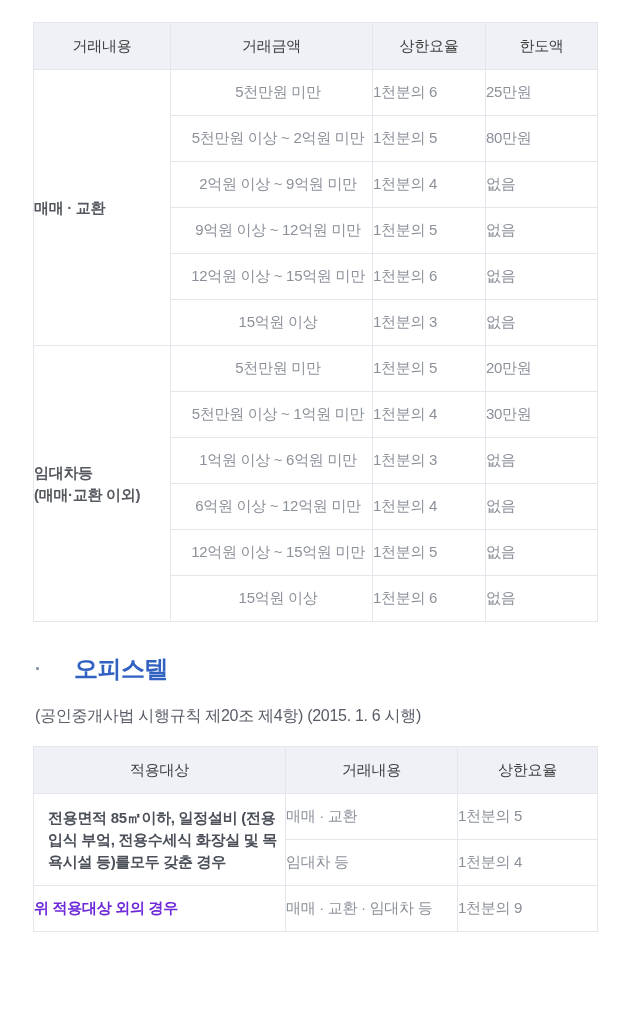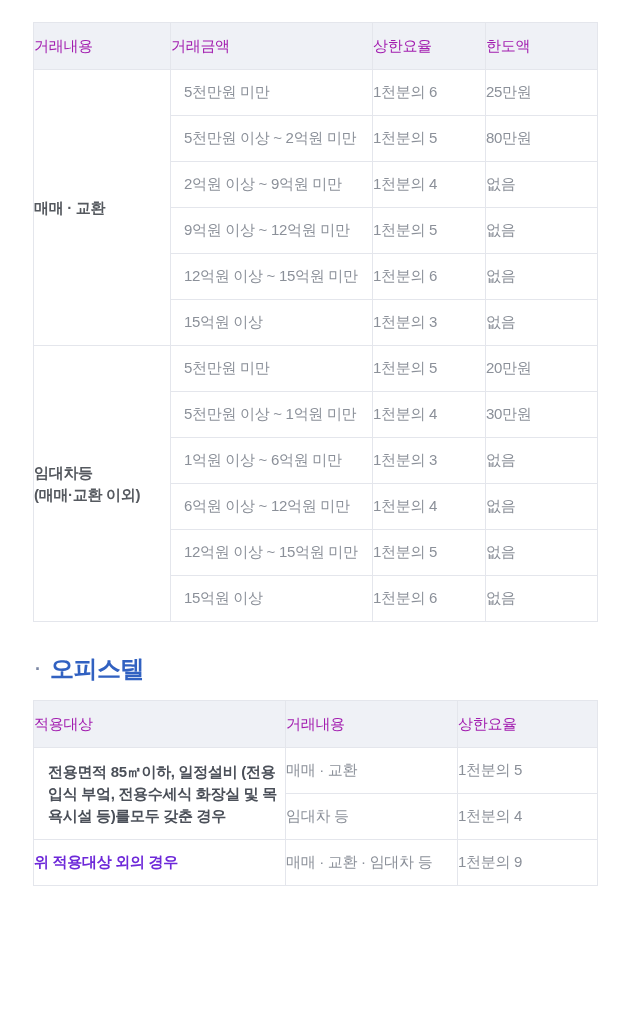--- a/index.html
+++ b/index.html
@@ -25,59 +25,59 @@
     border: 1px solid #d9dbe2;
     background: #ffffff;
   }
   th, td { border: 1px solid #e4e6ec; }
 
   thead th {
     background: #eff1f6;
     height: 47px;
     font-size: 15px;
     font-weight: 500;
-    color: #a21caf;
-    text-align: left;
+    color: #404040;
+    text-align: center;
     letter-spacing: -0.3px;
   }
 
   td {
     height: 46px;
     font-size: 15px;
     color: #8b9099;
     letter-spacing: -0.3px;
     text-align: left;
     vertical-align: middle;
   }
 
   
   .t1 col.c1 { width: 137px; }
   .t1 col.c2 { width: 202px; }
   .t1 col.c3 { width: 113px; }
   .t1 col.c4 { width: 112px; }
   .t1 { margin-top: 14px; }
-  .t1 td.amount { text-align: left; padding-left: 13px; }
+  .t1 td.amount { text-align: center; padding-left: 13px; }
   td.group-label {
     font-weight: bold; color: #55595f; font-size: 15px;
     line-height: 22px;
   }
   td.group-label .sub { display: block; }
 
   .officetel-heading {
     margin-top: 31px;
     display: flex; align-items: center;
     margin-left: 2px;
   }
   .officetel-heading .bullet {
     color: #7c88a4; font-size: 18px; font-weight: bold;
     margin-right: 9px; line-height: 30px;
   }
   .officetel-heading .txt {
     color: #3161c1; font-size: 24px; font-weight: bold;
-    letter-spacing: -0.5px; line-height: 32px;
+    letter-spacing: -0.5px; line-height: 32px; margin-left: 24px;
   }
   .subtitle2 { margin-top: 16px; }
 
   
   .t2 { margin-top: 15px; }
   .t2 col.c1 { width: 252px; }
   .t2 col.c2 { width: 172px; }
   .t2 col.c3 { width: 140px; }
   .t2 td.target {
     font-weight: bold; color: #4a4f58;
@@ -178,20 +178,21 @@
         <td>없음</td>
       </tr>
     </tbody>
   </table>
 
   <div class="officetel-heading">
     <span class="bullet">·</span>
     <span class="txt">오피스텔</span>
   </div>
 
+  <div class="subtitle subtitle2">(공인중개사법 시행규칙 제20조 제4항) (2015. 1. 6 시행)</div>
 
   <table class="t2">
     <colgroup>
         <col class="c1">
         <col class="c2">
         <col class="c3">
       </colgroup>
     <thead>
       <tr>
         <th>적용대상</th>

